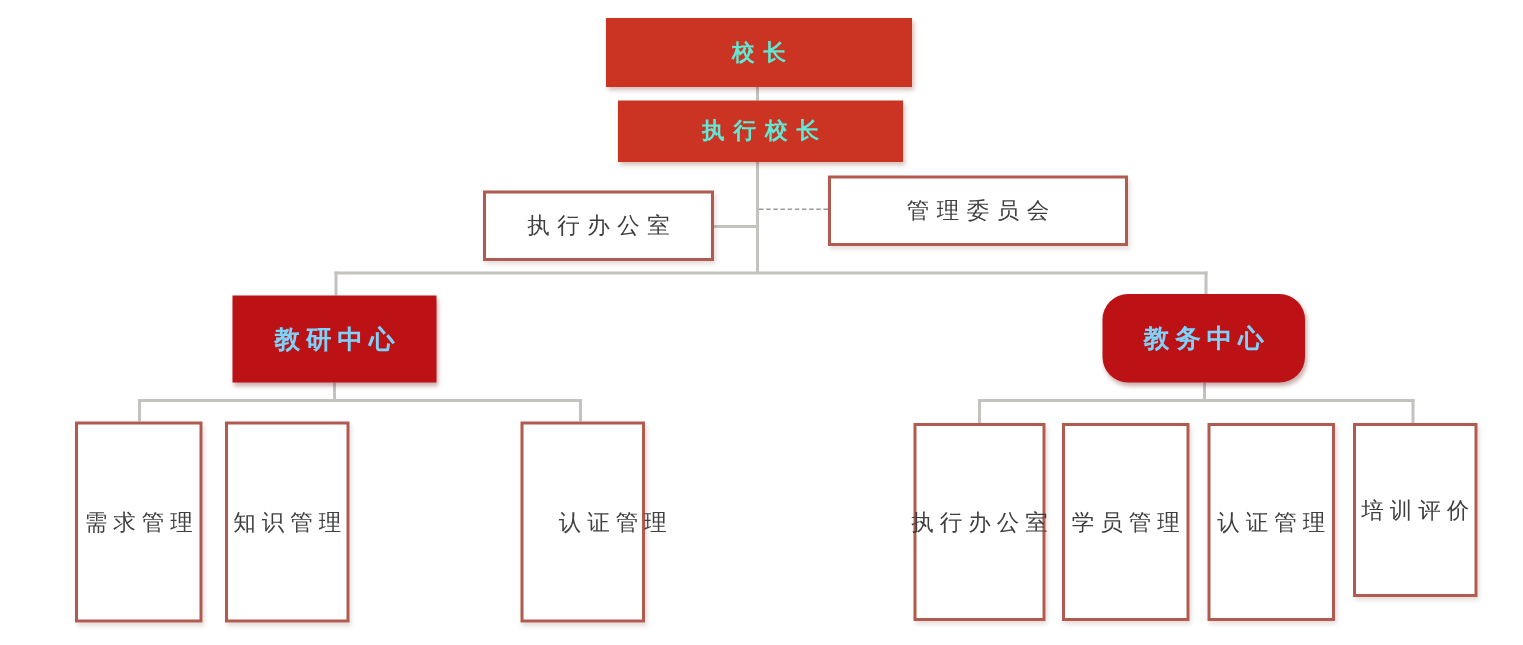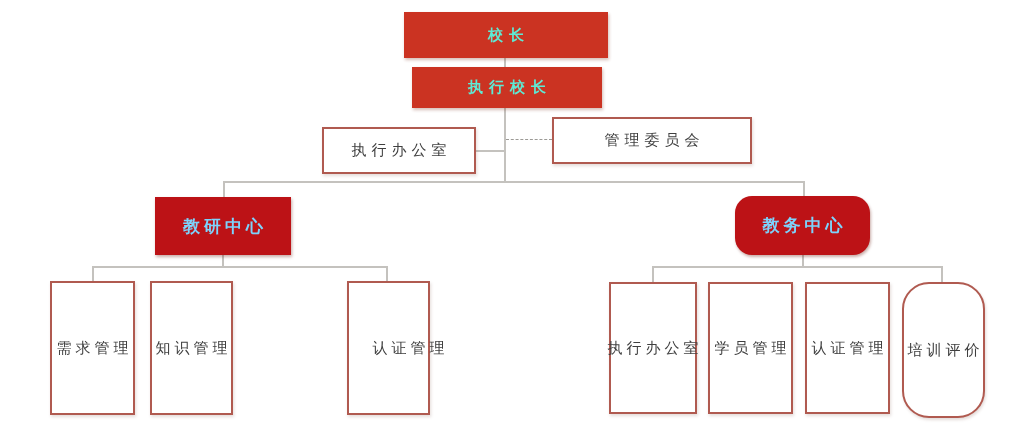--- a/index.html
+++ b/index.html
@@ -108,15 +108,15 @@
   <div class="node darkred" style="left:155px; top:197px; width:136px; height:58px;">教研中心</div>
   <div class="node darkred" style="left:735px; top:196px; width:135px; height:59px;border-radius:17px;">教务中心</div>
 
   <div class="node outline tall" style="left:50px; top:281px; width:85px; height:134px;text-align:right;">需求管理</div>
   <div class="node outline tall" style="left:150px; top:281px; width:83px; height:134px;">知识管理</div>
   <div class="node outline tall" style="left:347px; top:281px; width:83px; height:134px;padding-left:44px;">认证管理</div>
 
   <div class="node outline tall" style="left:609px; top:282px; width:88px; height:132px;">执行办公室</div>
   <div class="node outline tall" style="left:708px; top:282px; width:85px; height:132px;">学员管理</div>
   <div class="node outline tall" style="left:805px; top:282px; width:85px; height:132px;">认证管理</div>
-  <div class="node outline tall" style="left:902px; top:282px; width:83px; height:136px;border-radius:27px;">培训评价</div>
+  <div class="node outline tall" style="left:902px; top:282px; width:83px; height:116px;">培训评价</div>
 
 </div>
 
 </body></html>

